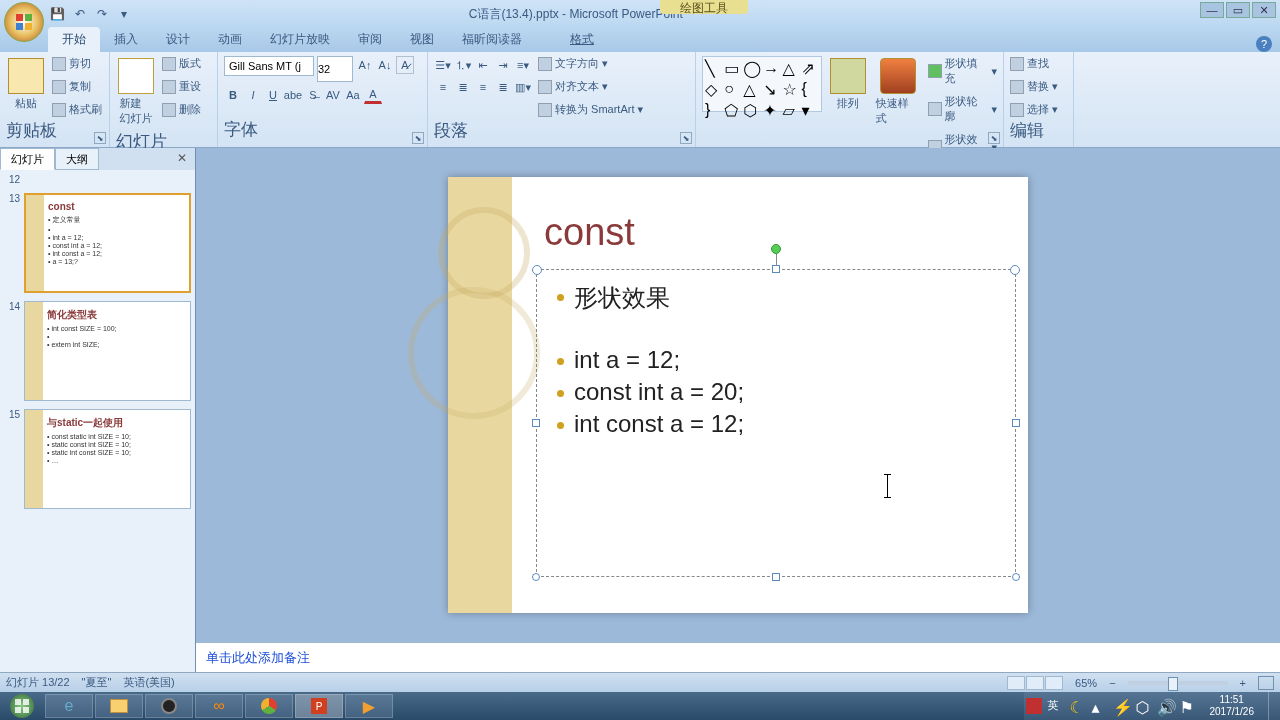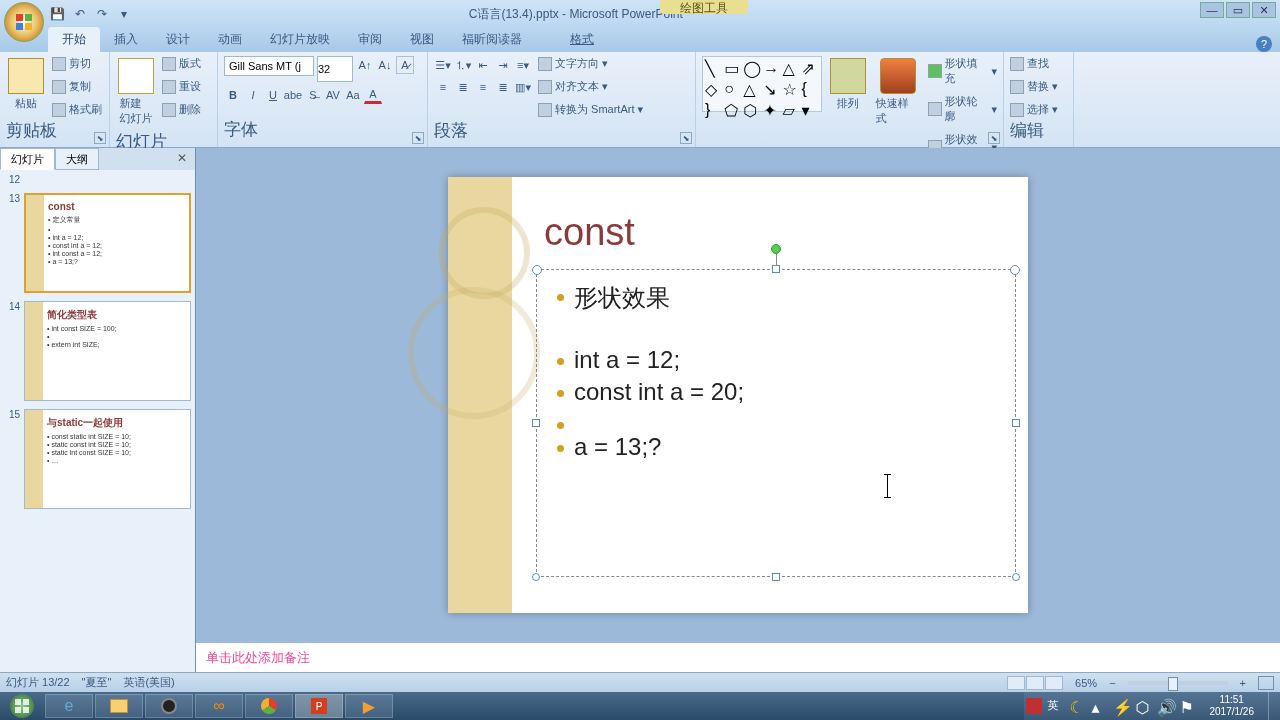--- a/index.html
+++ b/index.html
@@ -70,21 +70,21 @@
 .handle.bm { left:50%; bottom:-5px; margin-left:-4px; }
 .rot-handle { position:absolute; left:50%; top:-26px; width:10px; height:10px; margin-left:-5px; background:#5c5; border:1px solid #393; border-radius:50%; }
 .rot-line { position:absolute; left:50%; top:-16px; width:1px; height:12px; background:#888; }
 .bullet-item { display:flex; align-items:flex-start; gap:10px; margin:4px 0; font-size:24px; color:#222; font-family:"Gill Sans MT",sans-serif; }
 .bullet-dot { width:7px; height:7px; background:#d0a020; border-radius:50%; margin-top:12px; flex-shrink:0; }
 .cursor-ibeam { position:absolute; left:350px; top:204px; width:1px; height:24px; background:#000; }
 .cursor-ibeam::before,.cursor-ibeam::after { content:""; position:absolute; left:-3px; width:7px; height:1px; background:#000; }
 .cursor-ibeam::before { top:0; }
 .cursor-ibeam::after { bottom:0; }
 
-.notes-area { height:30px; background:#fff; border-top:1px solid #a0b8d0; padding:6px 10px; font-size:13px; color:#ec4899; }
+.notes-area { height:30px; background:#fff; border-top:1px solid #a0b8d0; padding:6px 10px; font-size:13px; color:#1d4ed8; }
 
 .statusbar { position:absolute; bottom:28px; left:0; right:0; height:20px; background:linear-gradient(#d0e0f0,#b8d0e8); display:flex; align-items:center; font-size:11px; color:#3a5a80; padding:0 6px; gap:12px; border-top:1px solid #90a8c0; }
 .statusbar .spacer { flex:1; }
 .view-btns { display:flex; gap:1px; }
 .view-btns span { width:18px; height:14px; background:#e0ecf8; border:1px solid #a0b8d0; cursor:pointer; }
 .zoom-slider { width:100px; height:4px; background:#c0d0e0; position:relative; }
 .zoom-slider::after { content:""; position:absolute; left:40%; top:-4px; width:8px; height:12px; background:#e8f0fa; border:1px solid #7090b0; }
 
 .taskbar { position:absolute; bottom:0; left:0; right:0; height:28px; background:linear-gradient(#4a6a8a,#2a4a6a); display:flex; align-items:center; }
 .start-btn { width:44px; height:28px; display:flex; align-items:center; justify-content:center; }
@@ -403,24 +403,21 @@
               <div class="bullet-item">
                 <span class="bullet-dot"></span>
                 <span>int a = 12;</span>
               </div>
               <div class="bullet-item">
                 <span class="bullet-dot"></span>
                 <span>const int a = 20;</span>
               </div>
               <div class="bullet-item">
                 <span class="bullet-dot"></span>
-              </div>
-              <div class="bullet-item">
-                <span class="bullet-dot"></span>
-                <span>a = 13;?</span>
+                <span>int const a = 12;</span>
               </div>
             </div>
           <div class="cursor-ibeam"></div>
         </div>
       </div>
     </div>
     <div class="notes-area">单击此处添加备注</div>
   </div>
 </div>
 

